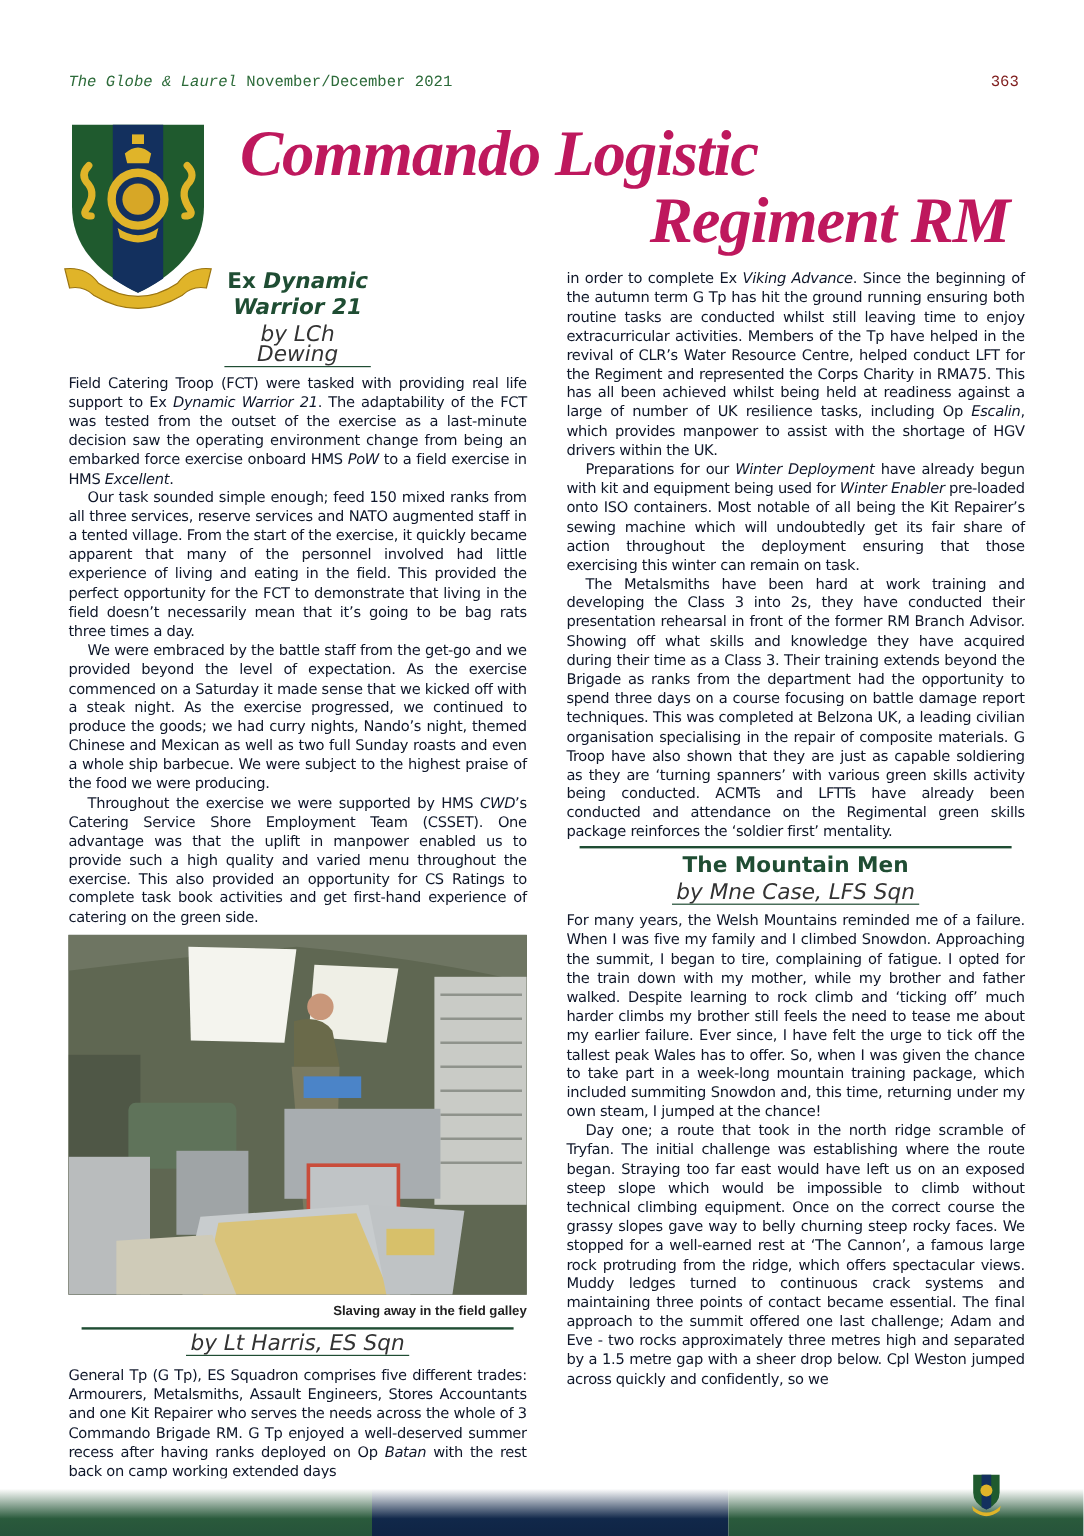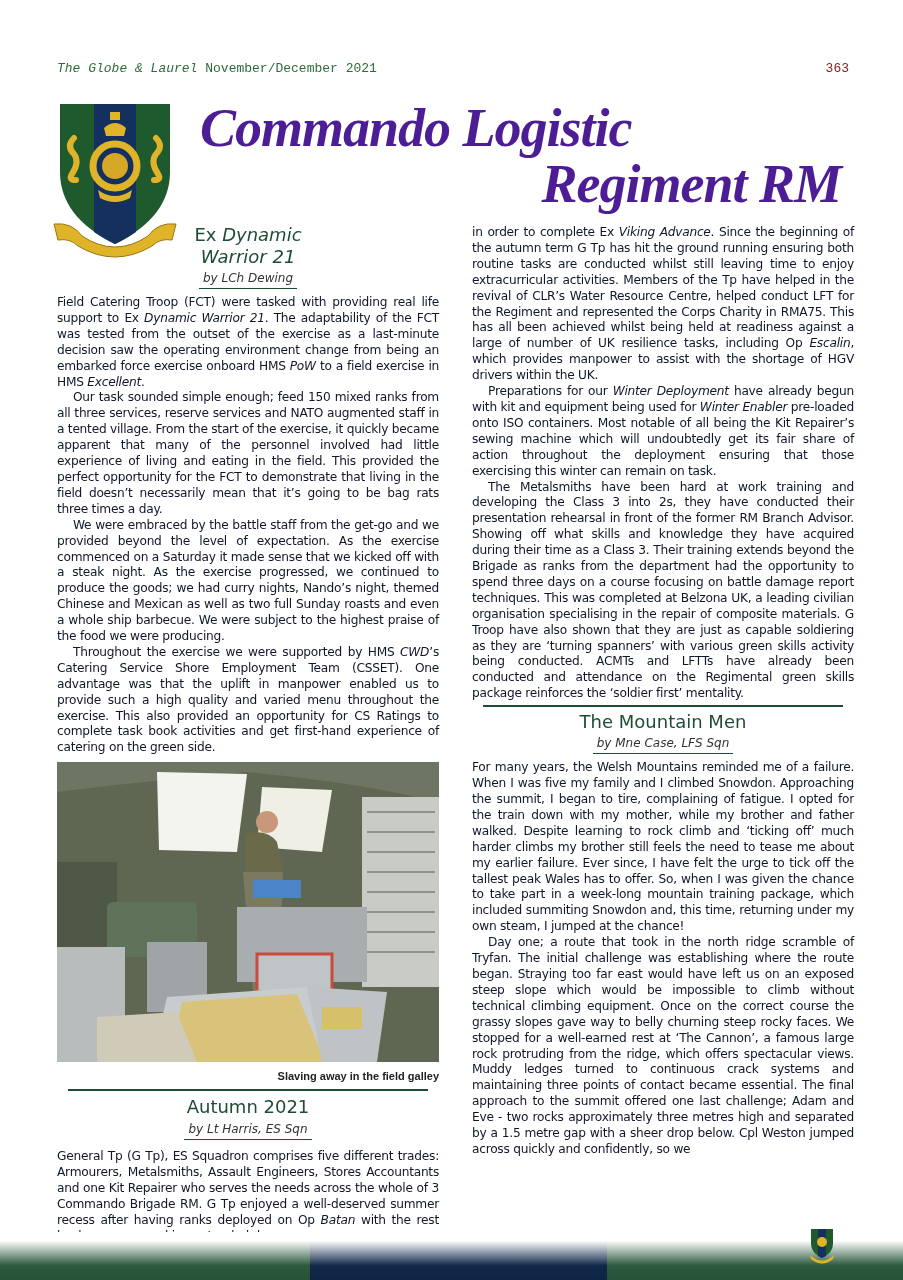--- a/index.html
+++ b/index.html
@@ -14,35 +14,35 @@
   }
   .running-head .pub { font-style: italic; }
   .running-head .pageno { position: absolute; right: 4px; top: 0; color: #7f1d1d; }
 
   .crest {
     position: absolute; left: 52px; top: 102px; width: 126px; height: 158px;
   }
   .title {
     position: absolute; left: 195px; top: 98px; width: 650px; height: 115px;
     font-family: "Liberation Serif", "DejaVu Serif", serif; font-style: italic; font-weight: bold;
-    color: #4c1d95; font-size: 54px; line-height: 56px; letter-spacing: -1px;
+    color: #be185d; font-size: 54px; line-height: 56px; letter-spacing: -1px;
   }
   .title .l1 { position: absolute; left: 5px; top: 2px; white-space: nowrap; }
   .title .l2 { position: absolute; right: 4px; top: 58px; white-space: nowrap; }
 
   .col { position: absolute; width: 382px; }
   .col.left { left: 57px; }
   .col.right { left: 472px; }
 
   .heading {
-    text-align: center; font-weight: normal; color: #1f4d33; font-size: 18px; line-height: 22px;
+    text-align: center; font-weight: bold; color: #1f4d33; font-size: 18px; line-height: 22px;
     font-family: "DejaVu Sans", sans-serif;
   }
   .byline {
-    text-align: center; font-style: italic; font-size: 12px; line-height: 17px; color: #333;
+    text-align: center; font-style: italic; font-size: 18px; line-height: 17px; color: #333;
     font-family: "DejaVu Sans", sans-serif;
   }
   .byline span { display: inline-block; border-bottom: 1.5px solid #1f4d33; padding: 0 4px 1px; }
   .rule { height: 0; border-top: 2px solid #1f4d33; margin: 0 auto; }
 
   p.body {
     margin: 0; text-align: justify; font-size: 12.2px; line-height: 15.9px; color: #0f172a;
     font-family: "DejaVu Sans", sans-serif; letter-spacing: -0.25px;
   }
   p.body.indent { text-indent: 16px; }
@@ -136,21 +136,20 @@
       <polygon points="110,235 250,225 285,300 95,300" fill="#c8ccce"></polygon>
       <polygon points="125,240 240,232 268,300 112,300" fill="#d9c37a"></polygon>
       <polygon points="40,255 120,250 140,300 40,300" fill="#cfcbb8"></polygon>
       <polygon points="250,225 330,230 320,300 265,300" fill="#bfc3c5"></polygon>
       <rect x="265" y="245" width="40" height="22" fill="#d7c06a"></rect>
     </svg>
   </div>
   <div class="caption">Slaving away in the field galley</div>
   <div class="rule" style="width:360px; margin-top:5px;"></div>
 
-  <div class="heading" style="margin-top:5px;">Autumn 2021</div>
   <div class="byline" style="margin-top:3px;">
     <span>by Lt Harris, ES Sqn</span>
   </div>
   <p class="body" style="margin-top:9px;">General Tp (G Tp), ES Squadron comprises five different trades: Armourers, Metalsmiths, Assault Engineers, Stores Accountants and one Kit Repairer who serves the needs across the whole of 3 Commando Brigade RM. G Tp enjoyed a well-deserved summer recess after having ranks deployed on Op <i>Batan</i> with the rest back on camp working extended days</p>
 </div>
 
 <div class="col right" style="top:225px;">
   <p class="body">in order to complete Ex <i>Viking Advance</i>. Since the beginning of the autumn term G Tp has hit the ground running ensuring both routine tasks are conducted whilst still leaving time to enjoy extracurricular activities. Members of the Tp have helped in the revival of CLR’s Water Resource Centre, helped conduct LFT for the Regiment and represented the Corps Charity in RMA75. This has all been achieved whilst being held at readiness against a large of number of UK resilience tasks, including Op <i>Escalin</i>, which provides manpower to assist with the shortage of HGV drivers within the UK.</p>
   <p class="body indent">Preparations for our <i>Winter Deployment</i> have already begun with kit and equipment being used for <i>Winter Enabler</i> pre-loaded onto ISO containers. Most notable of all being the Kit Repairer’s sewing machine which will undoubtedly get its fair share of action throughout the deployment ensuring that those exercising this winter can remain on task.</p>
   <p class="body indent">The Metalsmiths have been hard at work training and developing the Class 3 into 2s, they have conducted their presentation rehearsal in front of the former RM Branch Advisor. Showing off what skills and knowledge they have acquired during their time as a Class 3. Their training extends beyond the Brigade as ranks from the department had the opportunity to spend three days on a course focusing on battle damage report techniques. This was completed at Belzona UK, a leading civilian organisation specialising in the repair of composite materials. G Troop have also shown that they are just as capable soldiering as they are ‘turning spanners’ with various green skills activity being conducted. ACMTs and LFTTs have already been conducted and attendance on the Regimental green skills package reinforces the ‘soldier first’ mentality.</p>

